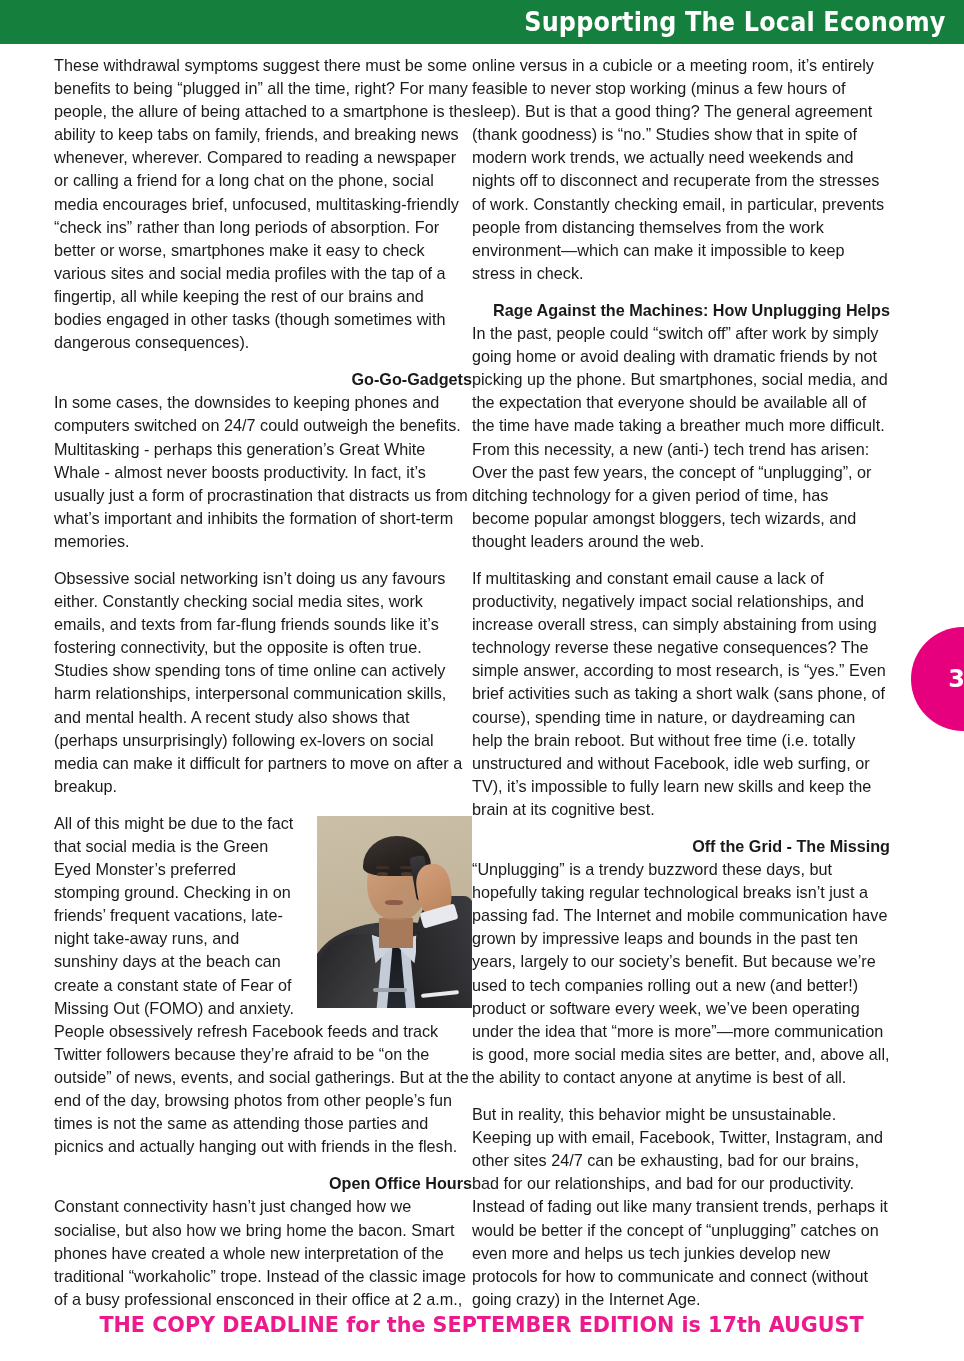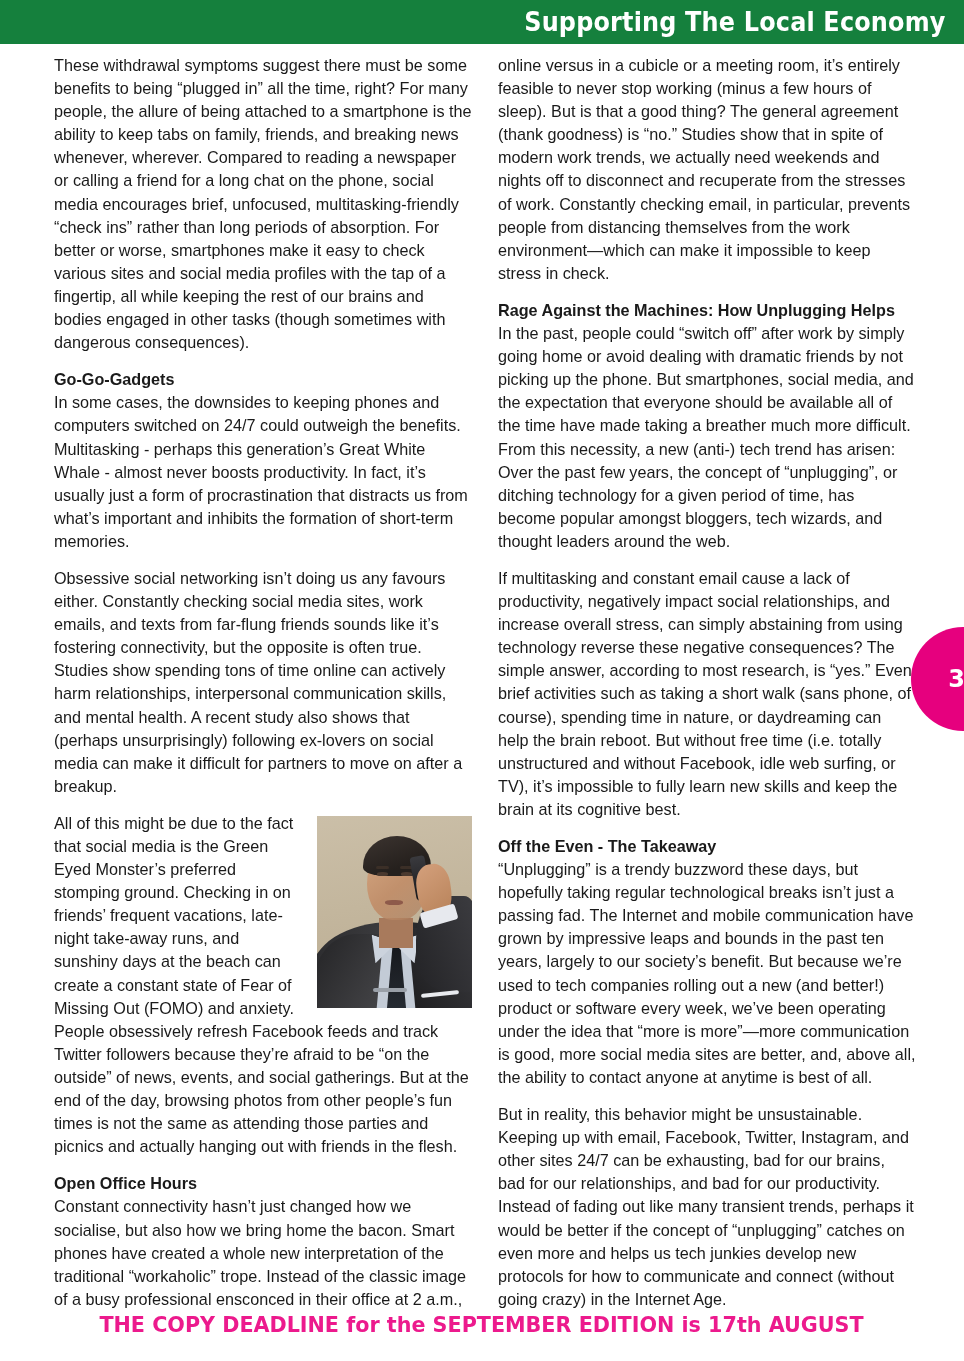--- a/index.html
+++ b/index.html
@@ -39,39 +39,39 @@
 
   
   .page-body {
     position: absolute;
     top: 44px;
     left: 0;
     width: 964px;
     height: 1262px;
     padding: 10px 52px 0 54px;
     display: flex;
-    gap: 26px;
   }
   .column {
     width: 418px;
     flex: 0 0 418px;
   }
 
   p.para, .heading {
     margin: 0;
     font-size: 16.2px;
     line-height: 23.1px;
     text-align: left;
     -webkit-font-smoothing: antialiased;
   }
   p.para { margin-bottom: 14px; }
   p.para.tight { margin-bottom: 15px; }
   .heading {
     font-weight: bold;
     margin-bottom: 0;
+    text-align: right;
   }
 
   
   .article-photo {
     float: right;
     width: 155px;
     height: 192px;
     margin: 4px 0 6px 12px;
     position: relative;
     overflow: hidden;
@@ -311,21 +311,21 @@
 
   <div class="column">
 
     <p class="para">online versus in a cubicle or a meeting room, it’s entirely feasible to never stop working (minus a few hours of sleep). But is that a good thing? The general agreement (thank goodness) is “no.” Studies show that in spite of modern work trends, we actually need weekends and nights off to disconnect and recuperate from the stresses of work. Constantly checking email, in particular, prevents people from distancing themselves from the work environment—which can make it impossible to keep stress in check.</p>
 
     <div class="heading">Rage Against the Machines: How Unplugging Helps</div>
     <p class="para">In the past, people could “switch off” after work by simply going home or avoid dealing with dramatic friends by not picking up the phone. But smartphones, social media, and the expectation that everyone should be available all of the time have made taking a breather much more difficult. From this necessity, a new (anti-) tech trend has arisen: Over the past few years, the concept of “unplugging”, or ditching technology for a given period of time, has become popular amongst bloggers, tech wizards, and thought leaders around the web.</p>
 
     <p class="para">If multitasking and constant email cause a lack of productivity, negatively impact social relationships, and increase overall stress, can simply abstaining from using technology reverse these negative consequences? The simple answer, according to most research, is “yes.” Even brief activities such as taking a short walk (sans phone, of course), spending time in nature, or daydreaming can help the brain reboot. But without free time (i.e. totally unstructured and without Facebook, idle web surfing, or TV), it’s impossible to fully learn new skills and keep the brain at its cognitive best.</p>
 
-    <div class="heading">Off the Even - The Takeaway</div>
+    <div class="heading">Off the Grid - The Missing</div>
     <p class="para">“Unplugging” is a trendy buzzword these days, but hopefully taking regular technological breaks isn’t just a passing fad. The Internet and mobile communication have grown by impressive leaps and bounds in the past ten years, largely to our society’s benefit. But because we’re used to tech companies rolling out a new (and better!) product or software every week, we’ve been operating under the idea that “more is more”—more communication is good, more social media sites are better, and, above all, the ability to contact anyone at anytime is best of all.</p>
 
     <p class="para tight">But in reality, this behavior might be unsustainable. Keeping up with email, Facebook, Twitter, Instagram, and other sites 24/7 can be exhausting, bad for our brains, bad for our relationships, and bad for our productivity. Instead of fading out like many transient trends, perhaps it would be better if the concept of “unplugging” catches on even more and helps us tech junkies develop new protocols for how to communicate and connect (without going crazy) in the Internet Age.</p>
 
   </div>
 
 </div>
 
 <div class="page-badge">
   <span class="page-badge-number">33</span>

